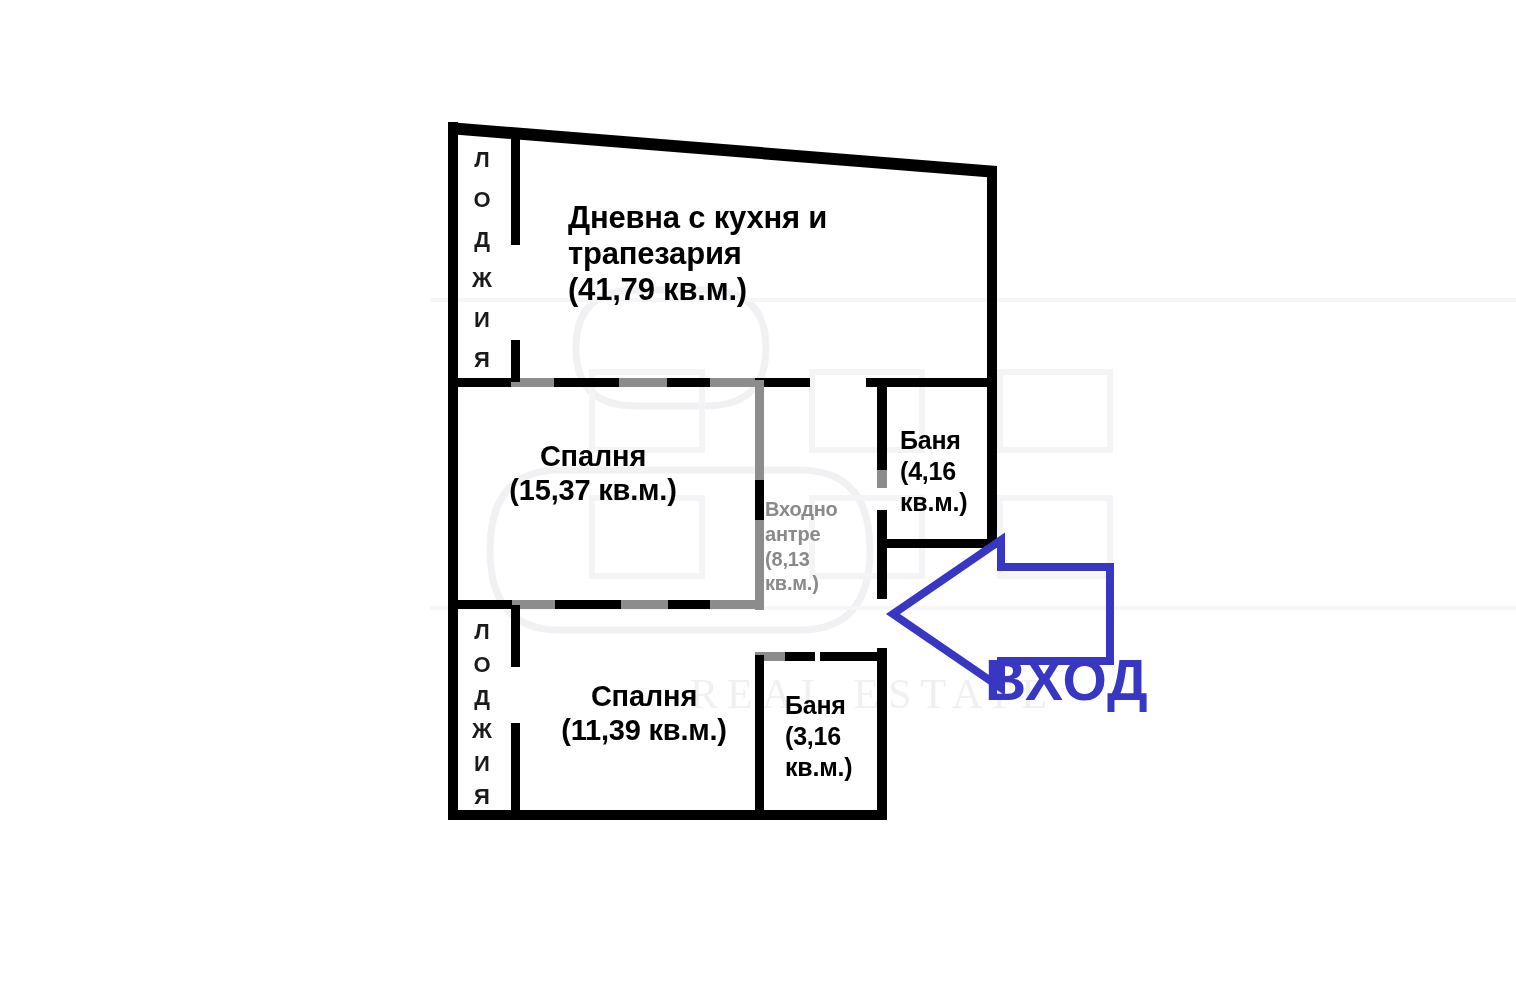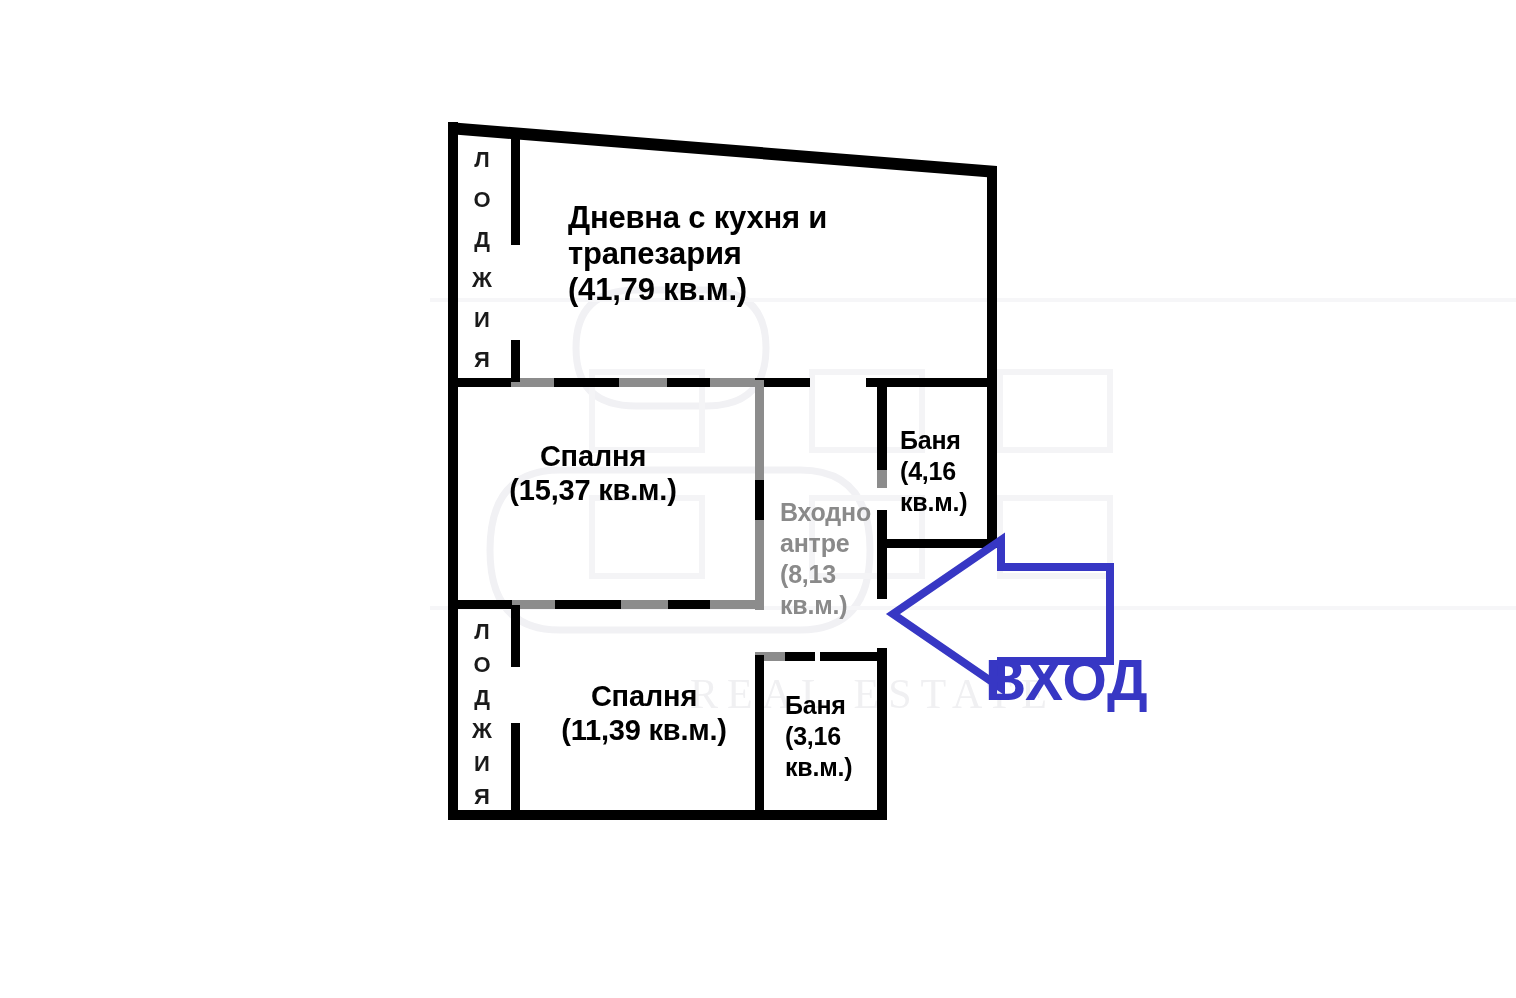--- a/index.html
+++ b/index.html
@@ -145,21 +145,21 @@
   <div class="room-label" style="left:568px; top:200px; font-size:31px;">Дневна с кухня и
 трапезария
 (41,79 кв.м.)</div>
 
   <div class="room-label" style="left:488px; top:440px; font-size:29px; text-align:center; width:210px;">Спалня
 (15,37 кв.м.)</div>
 
   <div class="room-label" style="left:540px; top:680px; font-size:29px; text-align:center; width:208px;">Спалня
 (11,39 кв.м.)</div>
 
-  <div class="room-label gray" style="left:765px; top:497px; font-size:25px; line-height:1.24;padding-left:15px;">Входно
+  <div class="room-label gray" style="left:765px; top:497px; font-size:20px; line-height:1.24;">Входно
 антре
 (8,13
 кв.м.)</div>
 
   <div class="room-label" style="left:900px; top:425px; font-size:25px; line-height:1.24;">Баня
 (4,16
 кв.м.)</div>
 
   <div class="room-label" style="left:785px; top:690px; font-size:25px; line-height:1.24;">Баня
 (3,16

